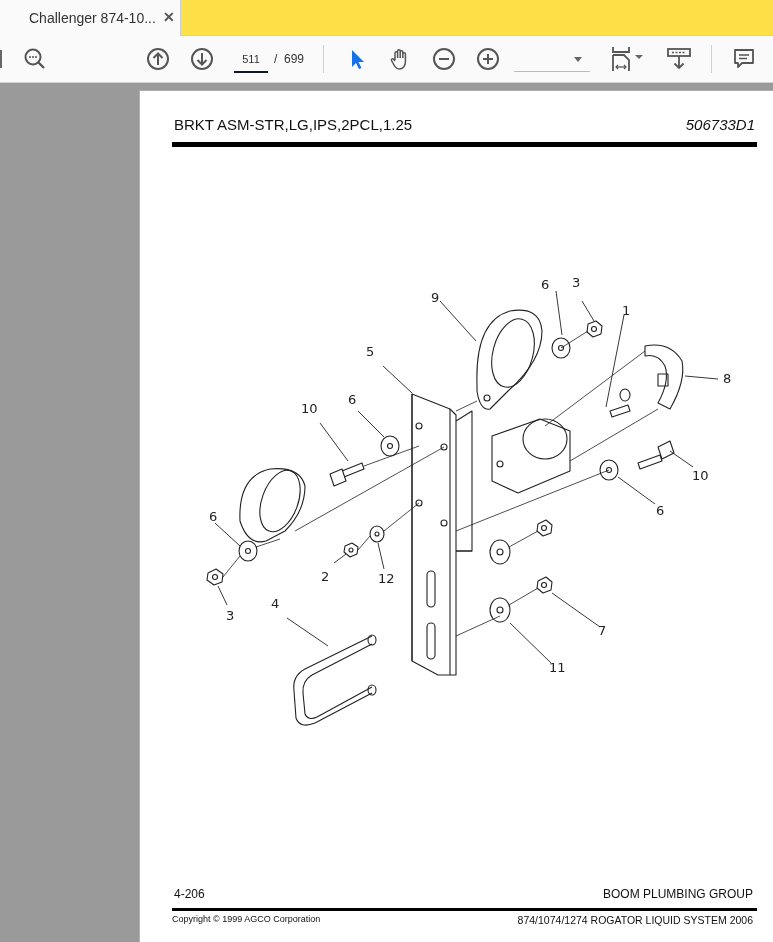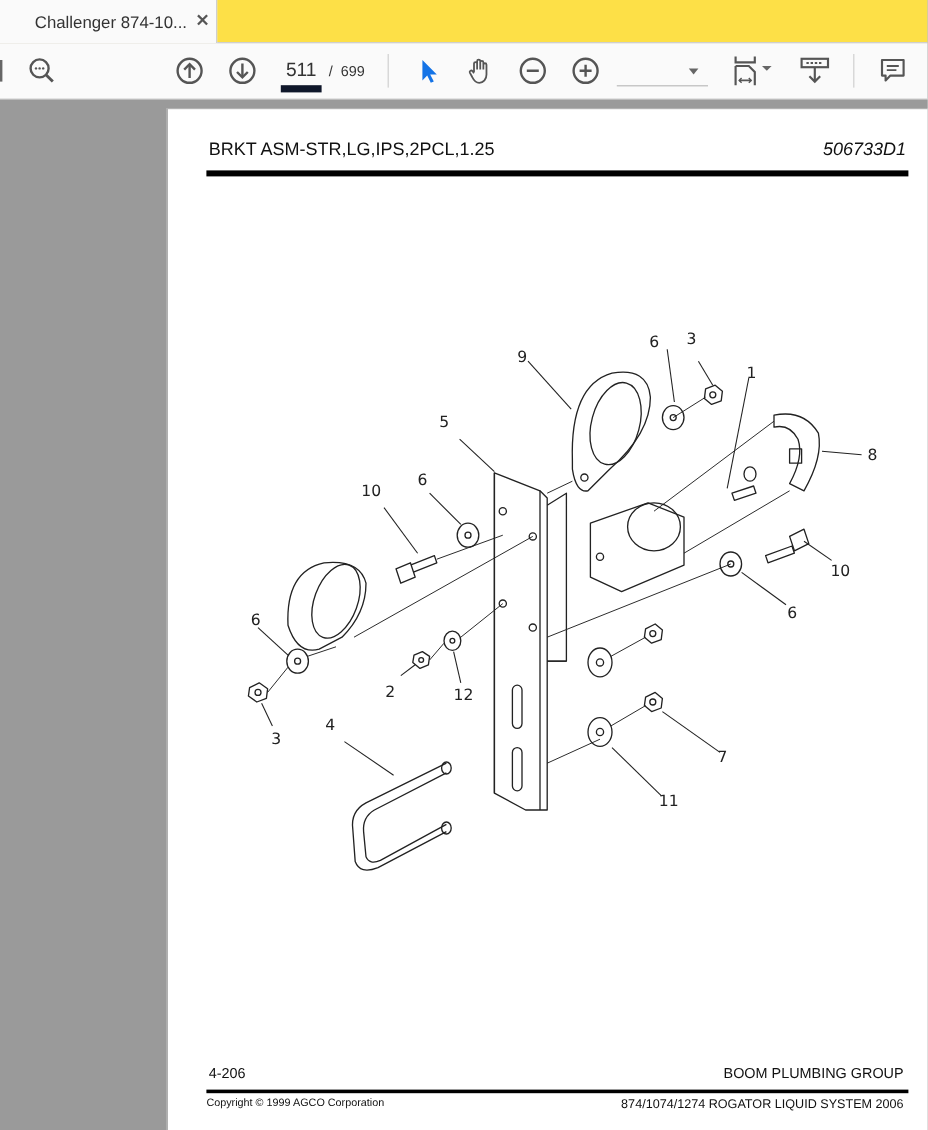--- a/index.html
+++ b/index.html
@@ -5,21 +5,21 @@
   html, body { margin:0; padding:0; }
   body { width:773px; height:942px; overflow:hidden; background:#9a9a9a; font-family:"Liberation Sans", sans-serif; position:relative; }
   .tabbar { position:absolute; left:0; top:0; width:773px; height:35px; background:#fde047; border-bottom:1px solid #cfcfcf; }
   .tab { position:absolute; left:0; top:0; width:181px; height:36px; background:#fafafa; border-right:1px solid #cfcfcf; box-sizing:border-box; }
   .tab-title { position:absolute; left:29px; top:10px; font-size:14px; color:#333; white-space:nowrap; }
   .tab-close { position:absolute; left:163px; top:9px; font-size:14px; color:#555; font-weight:bold; cursor:pointer; }
   .toolbar { position:absolute; left:0; top:36px; width:773px; height:46px; background:#fafafa; border-bottom:1px solid #d4d4d4; }
   .tb-btn { position:absolute; top:11px; width:24px; height:24px; display:flex; align-items:center; justify-content:center; cursor:pointer; }
   .tb-btn svg { display:block; }
   .left-edge { position:absolute; left:0; top:14px; width:2px; height:18px; background:#666; }
-  .page-input { position:absolute; left:234px; top:11px; width:34px; height:24px; border-bottom:6px solid #0f172a; font-size:16px; color:#333; text-align:center; line-height:24px; cursor:text; }
+  .page-input { position:absolute; left:234px; top:11px; width:34px; height:24px; border-bottom:2px solid #0f172a; font-size:11px; color:#333; text-align:center; line-height:24px; cursor:text; }
   .page-sep { position:absolute; left:274px; top:16px; font-size:12px; color:#333; }
   .page-total { position:absolute; left:284px; top:16px; font-size:12px; color:#333; }
   .vsep { position:absolute; top:9px; width:1px; height:28px; background:#d0d0d0; }
   .zoom-box { position:absolute; left:514px; top:11px; width:76px; height:24px; border-bottom:1px solid #bbb; cursor:pointer; }
   .zoom-val { position:absolute; left:14px; top:5px; font-size:12px; color:#333;margin-top:30px; }
   .zoom-caret { position:absolute; left:60px; top:10px; width:0; height:0; border-left:4px solid transparent; border-right:4px solid transparent; border-top:5px solid #666; }
   .viewer { position:absolute; left:0; top:83px; width:773px; height:859px; background:#9a9a9a; }
   .page { position:absolute; left:109px; top:7px; width:664px; height:852px; background:#fff; border-left:1px solid #b0b0b0; border-top:1px solid #b0b0b0; box-sizing:border-box;margin-left:30px; }
   .pg-title { position:absolute; left:34px; top:25px; font-size:15px; color:#111; }
   .pg-partno { position:absolute; right:48px; top:25px; font-size:15px; color:#111;font-style:italic; }

